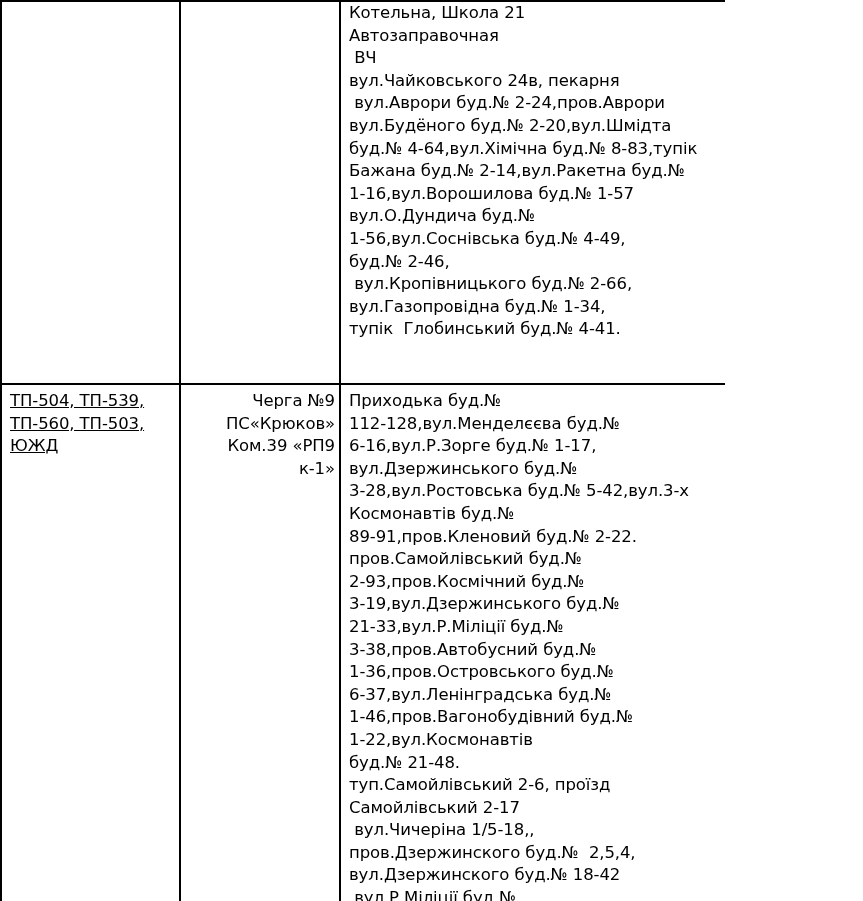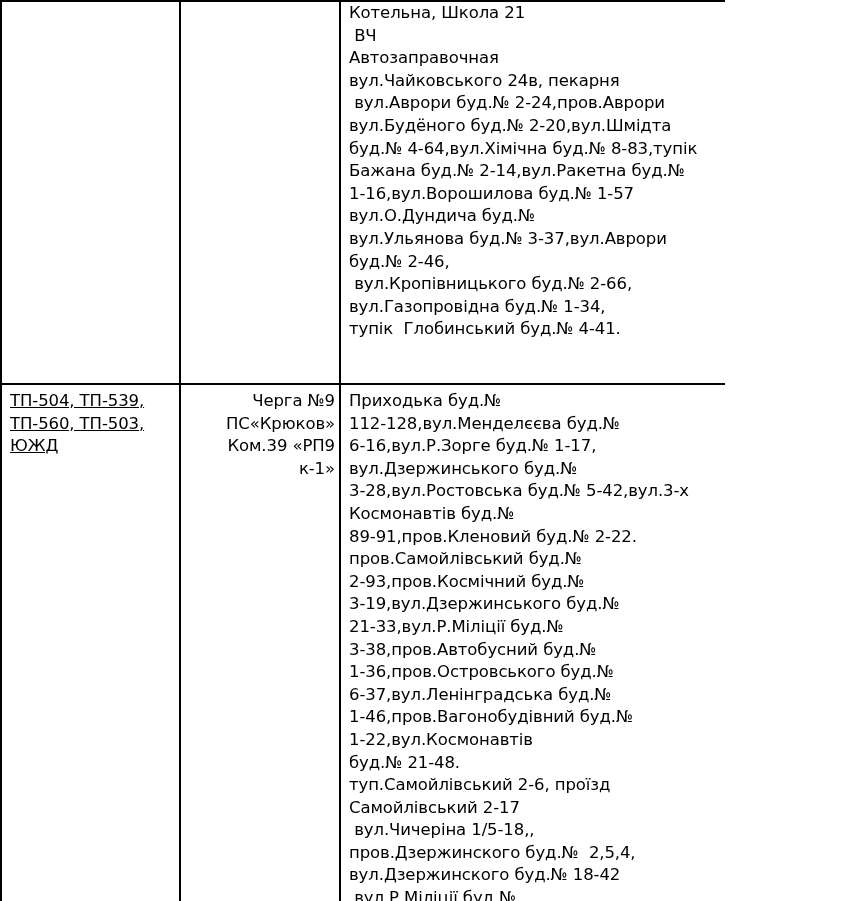--- a/index.html
+++ b/index.html
@@ -55,30 +55,30 @@
 
 <div class="page">
   <div class="outage-table">
 
     <div class="cell substations-cell row1"></div>
 
     <div class="cell queue-cell row1"></div>
 
     <div class="cell addresses-cell row1">
         <div class="line">Котельна, Школа 21</div>
+        <div class="line">Автозаправочная</div>
         <div class="line"> ВЧ</div>
-        <div class="line">Автозаправочная</div>
         <div class="line">вул.Чайковського 24в, пекарня</div>
         <div class="line"> вул.Аврори буд.№ 2-24,пров.Аврори</div>
         <div class="line">вул.Будёного буд.№ 2-20,вул.Шмідта</div>
         <div class="line">буд.№ 4-64,вул.Хімічна буд.№ 8-83,тупік</div>
         <div class="line">Бажана буд.№ 2-14,вул.Ракетна буд.№</div>
         <div class="line">1-16,вул.Ворошилова буд.№ 1-57</div>
         <div class="line">вул.О.Дундича буд.№</div>
-        <div class="line">вул.Ульянова буд.№ 3-37,вул.Аврори</div>
+        <div class="line">1-56,вул.Соснівська буд.№ 4-49,</div>
         <div class="line">буд.№ 2-46,</div>
         <div class="line"> вул.Кропівницького буд.№ 2-66,</div>
         <div class="line">вул.Газопровідна буд.№ 1-34,</div>
         <div class="line">тупік  Глобинський буд.№ 4-41.</div>
       </div>
 
     <div class="cell notes-cell row1"></div>
 
     <div class="cell substations-cell row2">
         <div class="line">ТП-504, ТП-539,</div>

